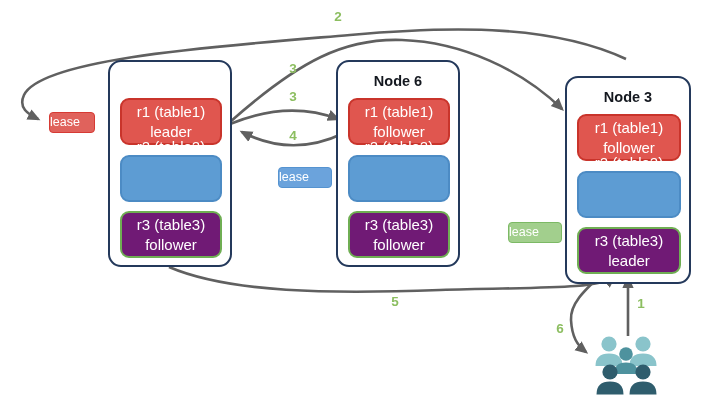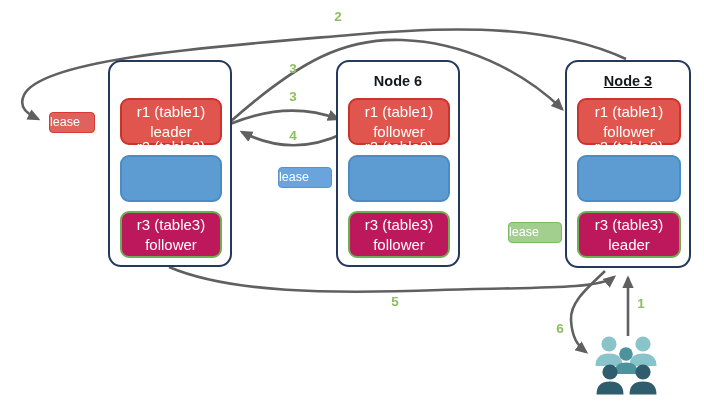--- a/index.html
+++ b/index.html
@@ -17,21 +17,21 @@
     text-align:center; font-weight:bold; font-size:14.5px; color:#14181F;
     margin-top:11px;
   }
   .replica {
     position:absolute; left:10px; width:102px; height:47px; box-sizing:border-box;
     border-radius:9px; color:#ffffff; font-size:15px; text-align:center;
     display:flex; flex-direction:column; justify-content:center; line-height:1.28;
   }
   .replica.red   { background:#E0564F; border:2px solid #C9342B; }
   .replica.blue  { background:#5D9CD3; border:2px solid #4C8BC4; }
-  .replica.green { background:#be185d; border:2px solid #6FAE53; }
+  .replica.green { background:#701a75; border:2px solid #6FAE53; }
   .pos-r1 { top:36px; } .pos-r2 { top:93px;gap:44px; } .pos-r3 { top:149px; }
 
   .lease {
     position:absolute; height:21px; box-sizing:border-box; border-radius:4px;
     color:#ffffff; font-size:12.5px; line-height:18px; text-align:left;
   }
   .lease-red   { left:49px;  top:112px; width:46px; background:#E0625C; border:1.5px solid #D63A34; }
   .lease-blue  { left:278px; top:167px; width:54px; background:#6BA3DC; border:1.5px solid #5593D0; }
   .lease-green { left:508px; top:222px; width:54px; background:#A2CF8D; border:1.5px solid #7CB965; }
 
@@ -95,21 +95,21 @@
     <div class="replica blue pos-r2">
       <span>r2 (table2)</span>
       <span>leader</span>
     </div>
     <div class="replica green pos-r3">
       <span>r3 (table3)</span>
       <span>follower</span>
     </div>
   </div>
 
-  <div class="node" style="left:565px; top:60px; width:126px; height:208px;text-decoration:underline;">
+  <div class="node" style="left:565px; top:76px; width:126px; height:208px;">
     <div class="node-title">Node 3</div>
     <div class="replica red pos-r1" style="width:104px;">
       <span>r1 (table1)</span>
       <span>follower</span>
     </div>
     <div class="replica blue pos-r2" style="width:104px;">
       <span>r2 (table2)</span>
       <span>follower</span>
     </div>
     <div class="replica green pos-r3" style="width:104px;">

